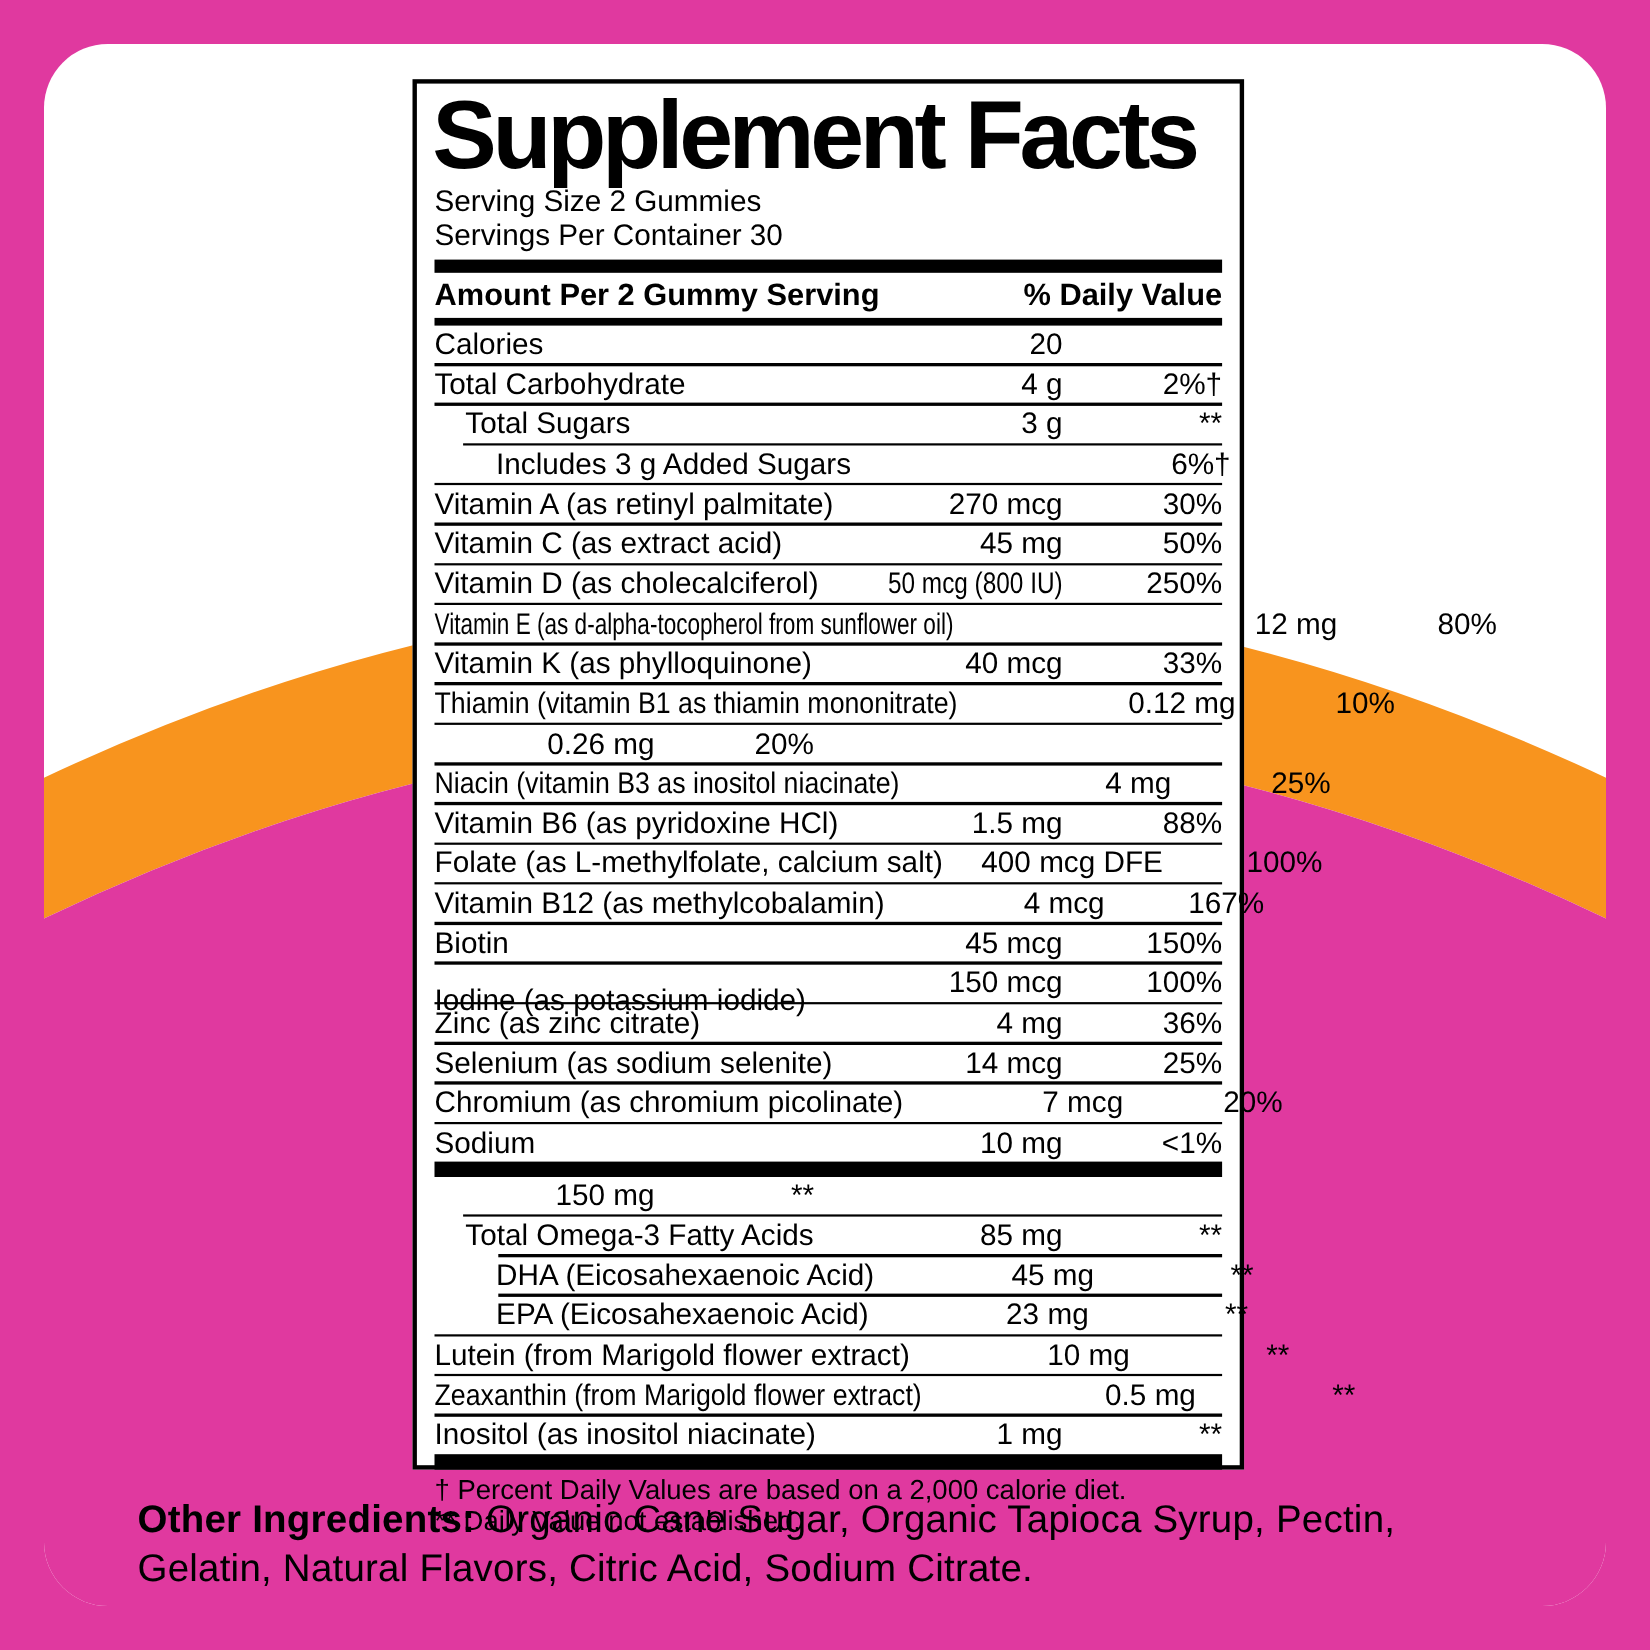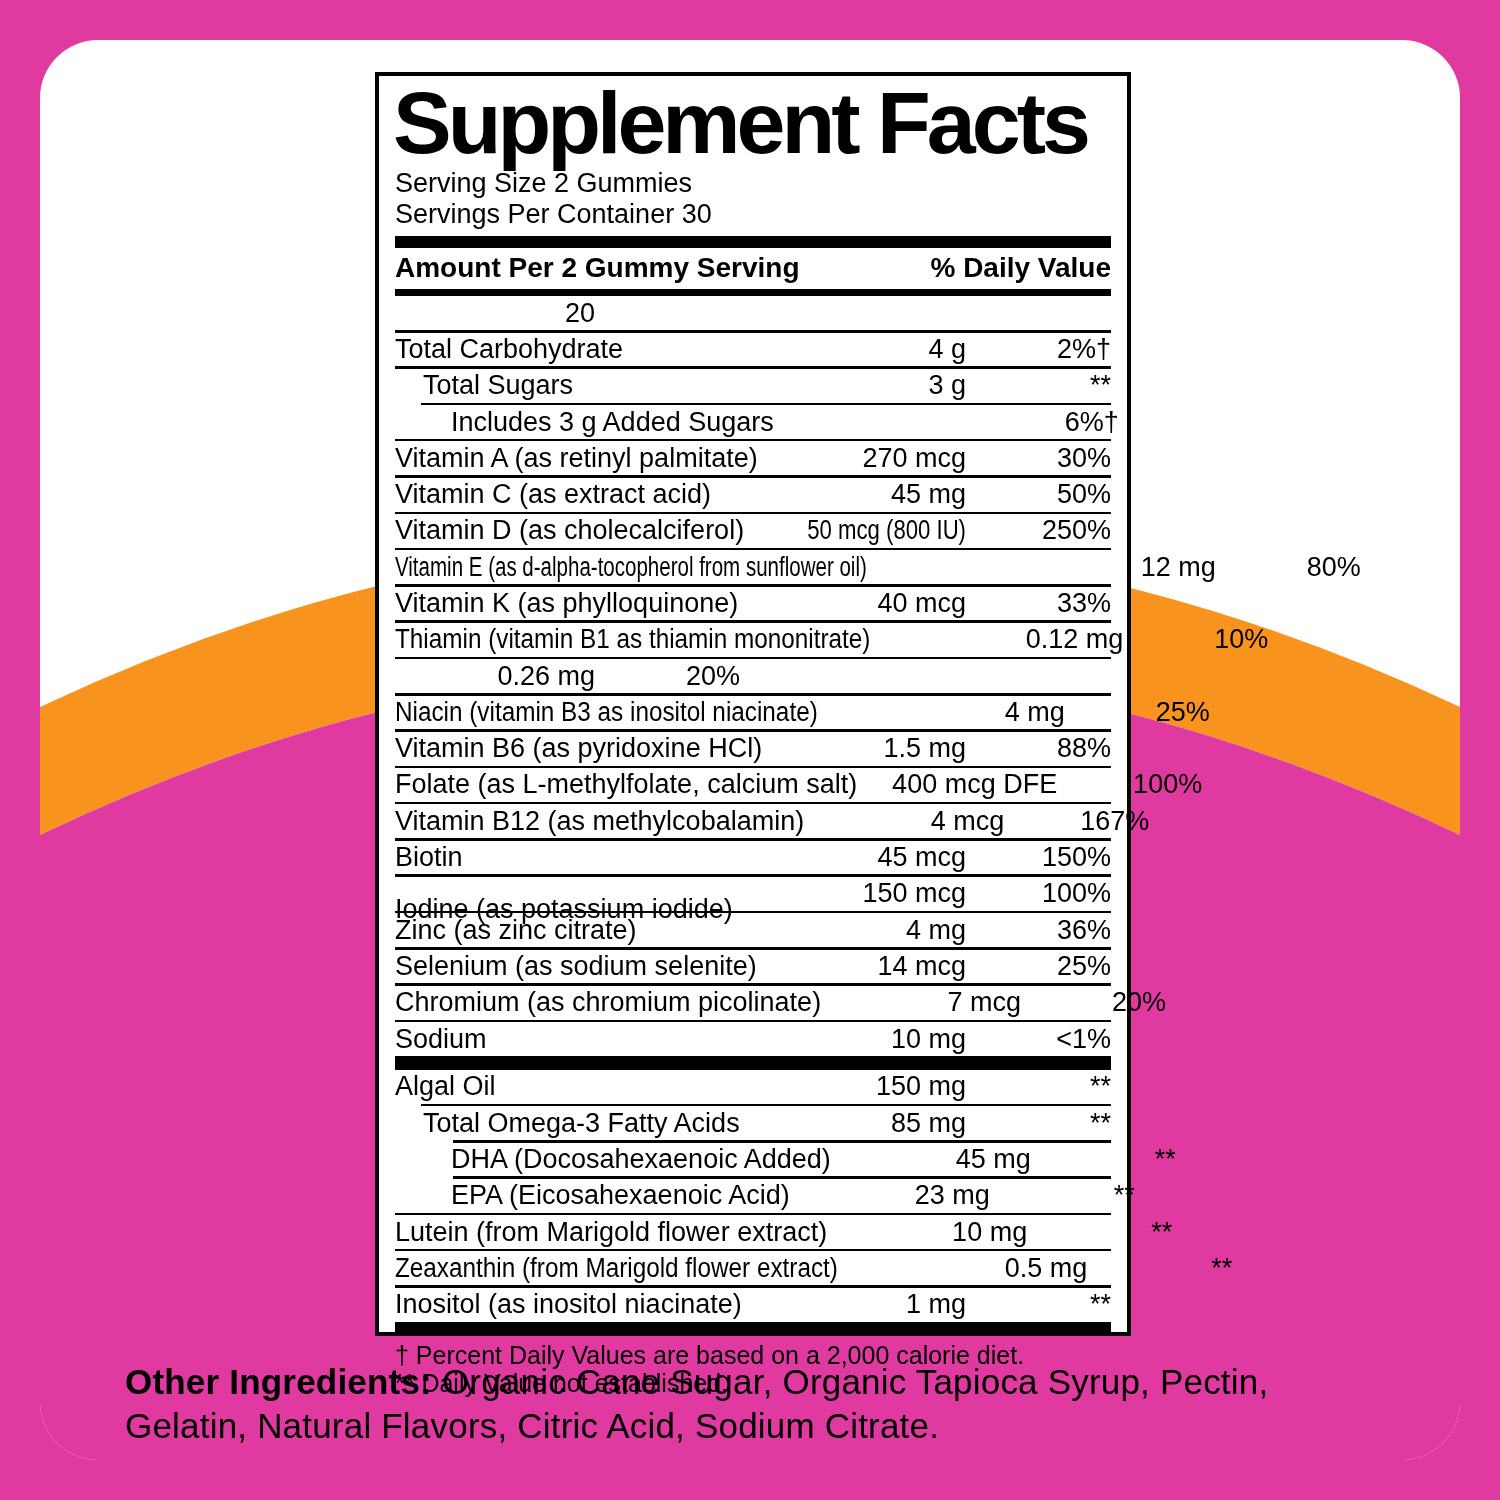--- a/index.html
+++ b/index.html
@@ -113,20 +113,21 @@
   <div class="col-head">
     <span>Amount Per 2 Gummy Serving</span>
     <span>% Daily Value</span>
   </div>
 
   <div class="bar med"></div>
 
   <div class="rows">
   <div class="row">
     <div class="cells">
+      <span class="cell name" style="padding-left: 0px;">Calories</span>
       <span class="cell amount">20</span>
       <span class="cell dv"></span>
     </div>
   </div>
 
   <div class="row">
         <div class="rule"></div>
     <div class="cells">
       <span class="cell name" style="padding-left: 0px;">Total Carbohydrate</span>
       <span class="cell amount">4 g</span>
@@ -303,39 +304,38 @@
       <span class="cell dv">&lt;1%</span>
     </div>
   </div>
 </div>
 
   <div class="bar section"></div>
 
   <div class="rows">
   <div class="row">
     <div class="cells">
-      <span class="cell name" style="padding-left: 0px;">Algal Oil</span>
       <span class="cell amount">150 mg</span>
       <span class="cell dv">**</span>
     </div>
   </div>
 
   <div class="row">
         <div class="rule indent1"></div>
     <div class="cells">
       <span class="cell name" style="padding-left: 28px;">Total Omega-3 Fatty Acids</span>
       <span class="cell amount">85 mg</span>
       <span class="cell dv">**</span>
     </div>
   </div>
 
   <div class="row">
         <div class="rule indent2"></div>
     <div class="cells">
-      <span class="cell name" style="padding-left: 56px;">DHA (Docosahexaenoic Added)</span>
+      <span class="cell name" style="padding-left: 56px;">DHA (Eicosahexaenoic Acid)</span>
       <span class="cell amount">45 mg</span>
       <span class="cell dv">**</span>
     </div>
   </div>
 
   <div class="row">
         <div class="rule indent2"></div>
     <div class="cells">
       <span class="cell name" style="padding-left: 56px;">EPA (Eicosahexaenoic Acid)</span>
       <span class="cell amount">23 mg</span>

